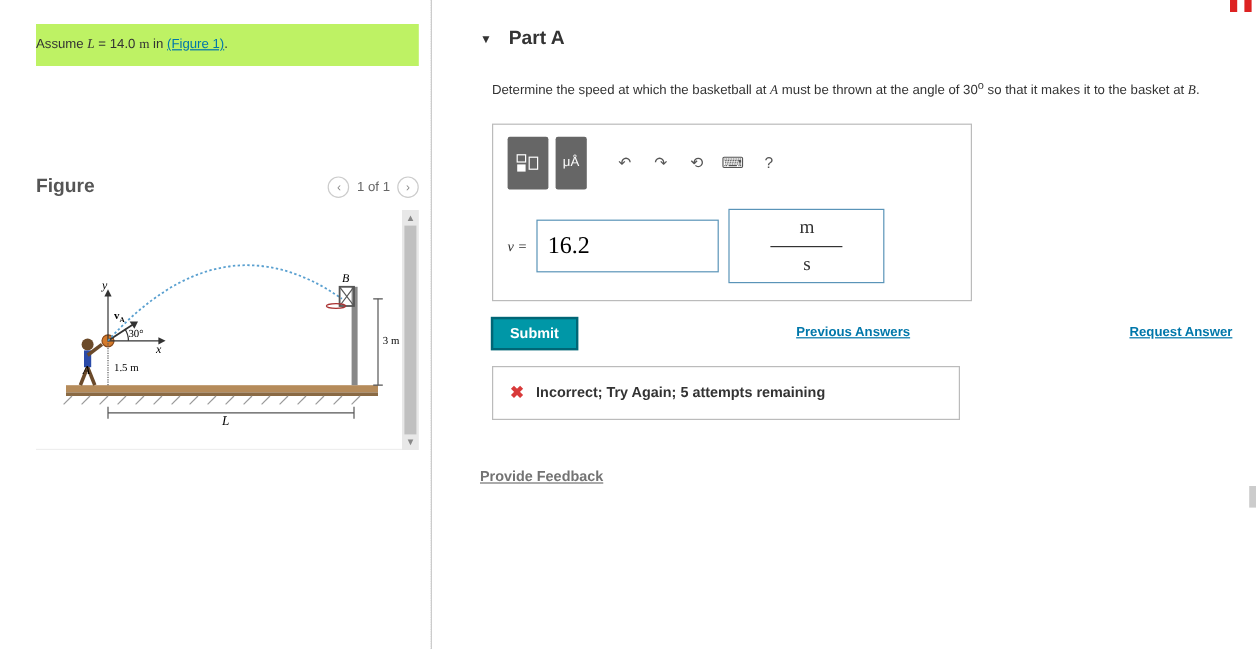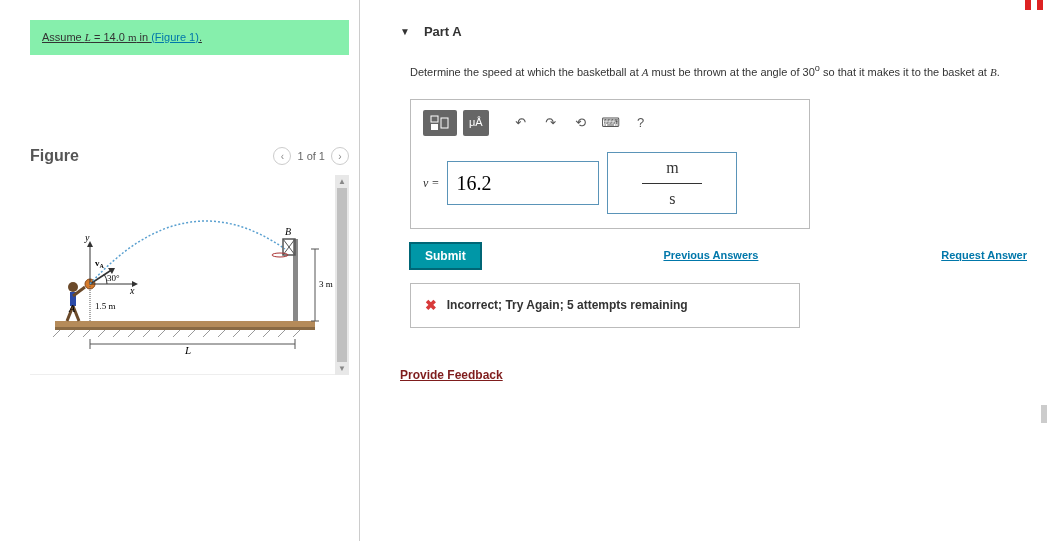--- a/index.html
+++ b/index.html
@@ -26,25 +26,24 @@
     position: relative;
   }
   .vertical-sep {
     position: absolute;
     left: 359px; top: 0; bottom: 0;
     width: 1px;
     border-left: 1px dotted #aaa;
   }
 
   .assume-box {
-    background: #86efac;
-    padding: 10px 12px;
+    background: #bef264;
+    padding: 10px 0;
     font-size: 11px;
     line-height: 1.4;
-    text-decoration: underline;
   }
   .assume-box .italic { font-style: italic; font-family: "Times New Roman", serif; }
   .assume-box a { color: #0077aa; text-decoration: underline; }
 
   .figure-header {
     display: flex;
     align-items: center;
     justify-content: space-between;
     margin-top: 92px;
     margin-bottom: 10px;
@@ -74,35 +73,35 @@
   }
   .scroll-arrow { font-size: 8px; color: #888; }
   .scroll-thumb { width: 10px; flex:1; background: #c0c0c0; margin: 2px 0;}
 
   
   .fig-svg { position:absolute; left: 5px; bottom: 15px; }
 
   
   .part-header { display: flex; align-items: center; gap: 14px; margin: 14px 0 22px 0;}
   .part-header .tri { font-size: 10px; color: #333; }
-  .part-title { font-weight: bold; font-size: 13px; }
+  .part-title { font-weight: bold; font-size: 16px; }
 
   .question-block { margin-left: 10px; font-size: 11px; line-height: 1.6; }
   .question-block .bold { font-weight: bold; }
   .question-block .serif-it { font-family: "Times New Roman", serif; font-style: italic; }
 
   .input-panel {
     margin-top: 18px;
     border: 1px solid #bbb;
     width: 400px;
     padding: 10px 12px 14px 12px;
   }
   .toolbar-row { display: flex; align-items: center; gap: 6px; margin-bottom: 16px; }
   .tb-dark {
-    background: #666; color: #fff; height: 26px;
+    background: #666; color: #fff; height: 44px;
     display: inline-flex; align-items: center; justify-content: center;
     border-radius: 2px; padding: 12px 6px; font-size: 11px;
     cursor: pointer;
   }
   .tb-dark.wide { width: 34px; }
   .tb-icon {
     width: 24px; height: 24px; display: inline-flex;
     align-items: center; justify-content: center; font-size: 13px;
     color: #555; cursor: pointer;
   }
@@ -135,21 +134,21 @@
     border: 1px solid #bbb;
     padding: 10px 14px;
     display: flex; align-items: center; gap: 10px;
     width: 390px;
     font-size: 12px;
     font-weight: bold;
   }
   .x-icon { color: #d83a3a; font-size: 14px; font-weight: bold; }
 
   .provide-fb { margin-top: 40px; }
-  .provide-fb a { color: #7f1d1d; text-decoration: underline; font-size: 12px; font-weight: bold; cursor:pointer;}
+  .provide-fb a { color: #737373; text-decoration: underline; font-size: 12px; font-weight: bold; cursor:pointer;}
 
   .flag-corner { position: absolute; top: 0; right: 4px; display:flex; gap:2px;}
   .flag-sq { width:6px; height:10px; background:#d22; }
   .flag-sq.gap { background:#fff; width:2px;}
   .feedback-side { position:absolute; right:0; top:405px; width:6px; height:18px; background:#ccc;}
 </style>
 </head>
 <body>
 
 <div class="flag-corner">

